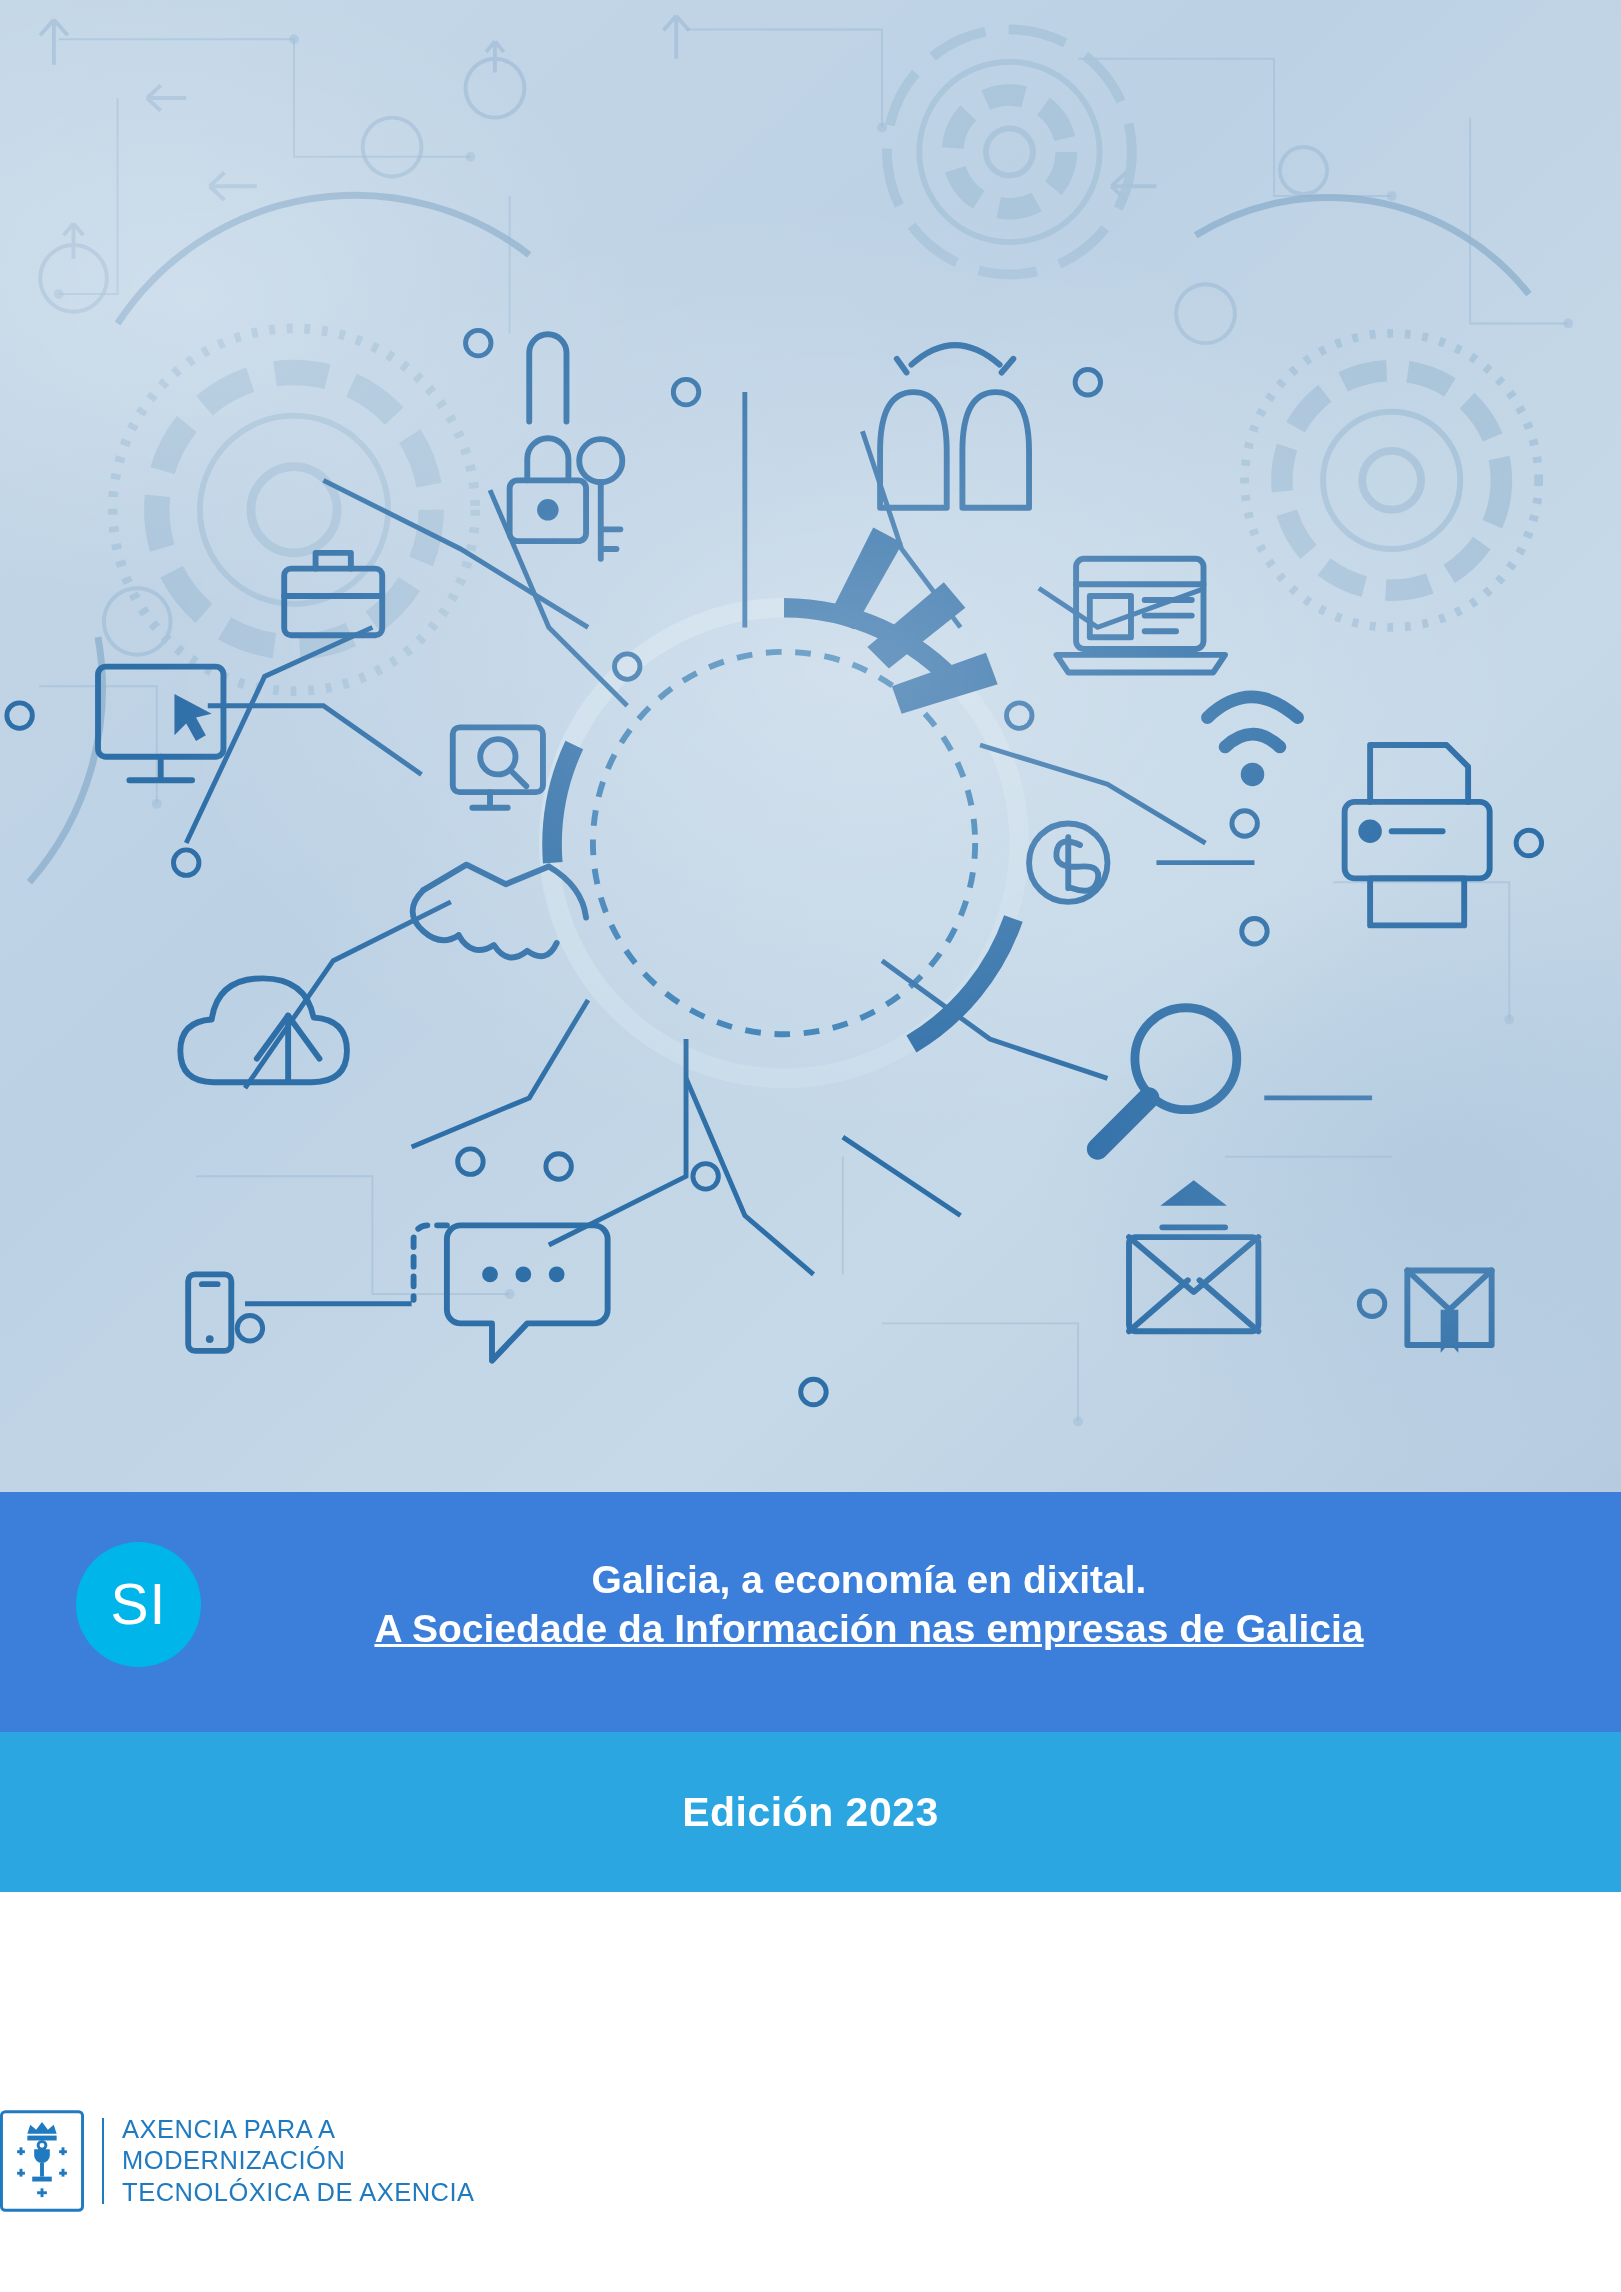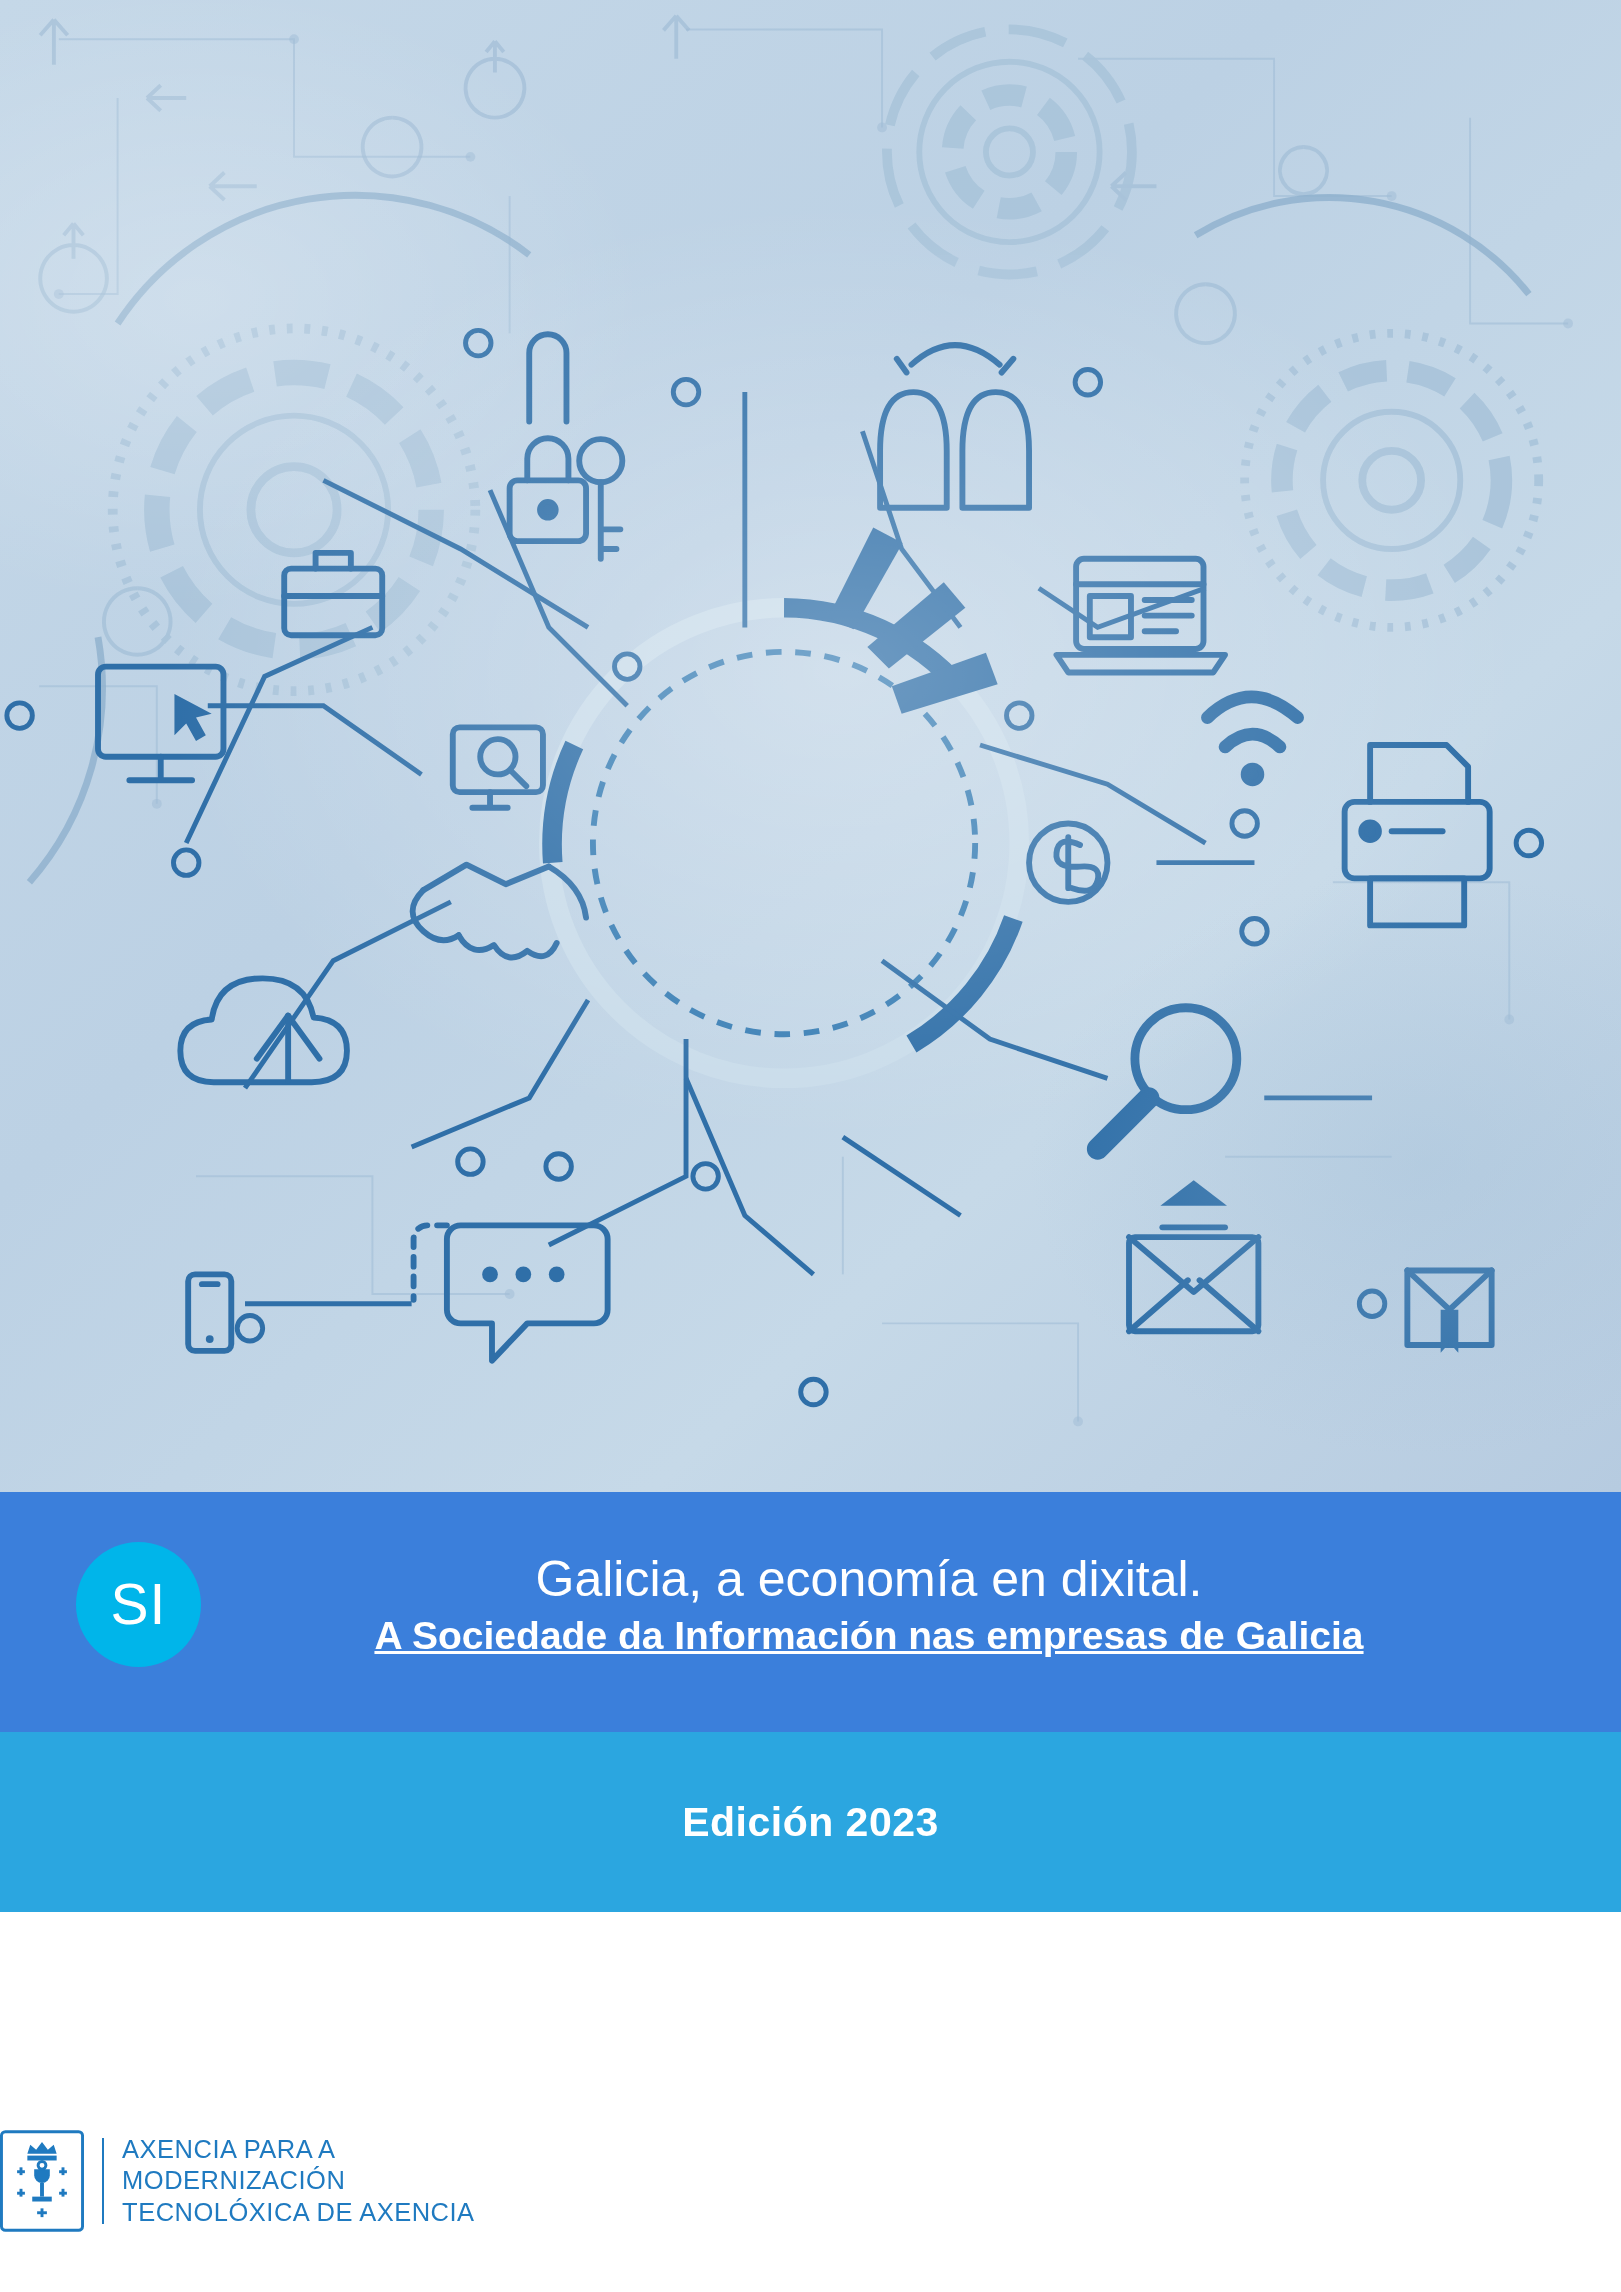--- a/index.html
+++ b/index.html
@@ -74,33 +74,33 @@
   }
   .title-text {
     flex: 1 1 auto;
     text-align: center;
     color: #ffffff;
     font-weight: bold;
     line-height: 1.26;
     padding-right: 45px;
   }
   .title-line1 {
-    font-size: 50px;
-    font-weight: normal;
+    font-size: 39px;
+    font-weight: bold;
   }
   .title-line2 {
     font-size: 39px;
     font-weight: bold;
     text-decoration: underline;
   }
 
   
   .edition-bar {
     width: 1621px;
-    height: 180px;
+    height: 160px;
     background: #2ba6e0;
     display: flex;
     align-items: center;
     justify-content: center;
     color: #ffffff;
   }
   .edition-text {
     font-size: 41px;
     font-weight: bold;
     letter-spacing: 0.5px;

